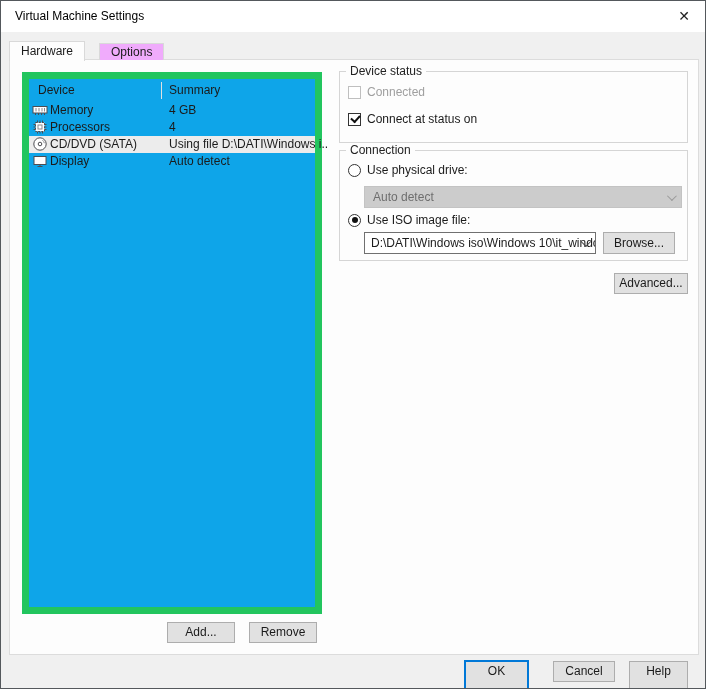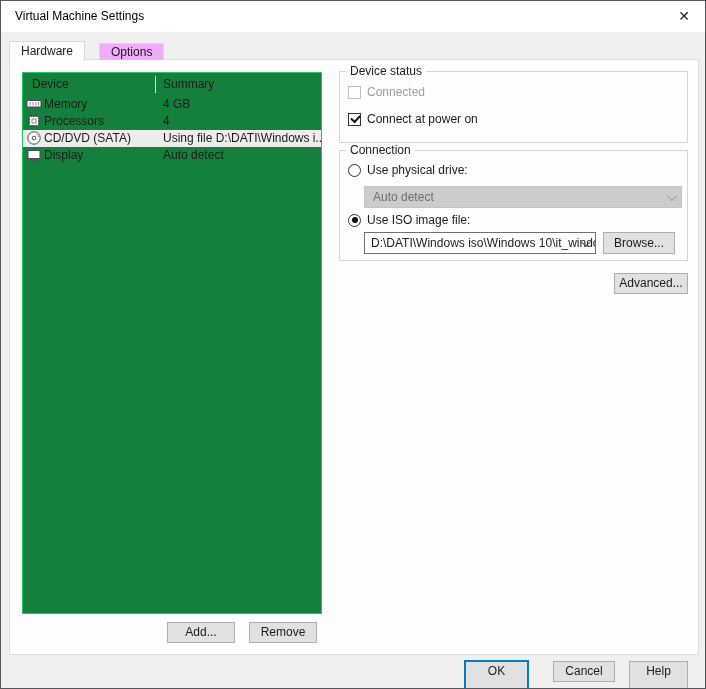--- a/index.html
+++ b/index.html
@@ -18,21 +18,21 @@
   
   .tabstrip { position:absolute; left:8px; top:39px; height:20px; display:flex; align-items:flex-end; z-index:3; }
   .tab { border:1px solid #d9d9d9; border-bottom:none; padding:0 11px; }
   .tab.active { background:#fdfdfd; height:20px; line-height:19px; position:relative; top:1px; }
   .tab.inactive { background:#f0abfc; height:17px; line-height:16px; margin-left:14px; }
   
   .page { position:absolute; left:8px; top:58px; width:690px; height:596px;
           background:#fdfdfd; border:1px solid #dcdcdc; z-index:1; }
   
   .device-list { position:absolute; left:12px; top:12px; width:300px; height:542px;
-                 background:#15803d; border:1px solid #22c55e; }
+                 background:#0ea5e9; border:7px solid #22c55e; }
   .lv-header { position:relative; height:23px; }
   .lv-h-device { position:absolute; left:9px; top:4px; color:#1b1b1b; }
   .lv-h-summary { position:absolute; left:140px; top:4px; color:#1b1b1b; }
   .lv-h-divider { position:absolute; left:132px; top:3px; height:17px; width:1px; background:#e0e0e0; }
   .lv-row { position:relative; height:17px; line-height:17px; }
   .lv-row.sel { background:#ececec; }
   .licon { position:absolute; left:3px; top:0px; width:16px; height:16px; }
   .licon svg { display:block; }
   .dev { position:absolute; left:21px; top:0; white-space:nowrap; }
   .sum { position:absolute; left:140px; top:0; white-space:nowrap; overflow:hidden; max-width:158px; }
@@ -143,21 +143,21 @@
     <div class="btn" style="left:239px; top:562px; width:68px; height:21px;">Remove</div>
 
     <div class="groupbox" style="left:329px; top:11px; width:349px; height:72px;text-align:right;">
       <span class="legend">Device status</span>
       <div class="ctl-row" style="top:13px;">
         <span class="cb disabled"></span>
         <span class="lbl-disabled">Connected</span>
       </div>
       <div class="ctl-row" style="top:40px;">
         <span class="cb checked"></span>
-        <span>Connect at power on</span>
+        <span>Connect at status on</span>
       </div>
     </div>
 
     <div class="groupbox" style="left:329px; top:90px; width:349px; height:111px;">
       <span class="legend">Connection</span>
 
       <div class="ctl-row" style="top:12px;">
         <span class="radio"></span>
         <span>Use physical drive:</span>
       </div>

